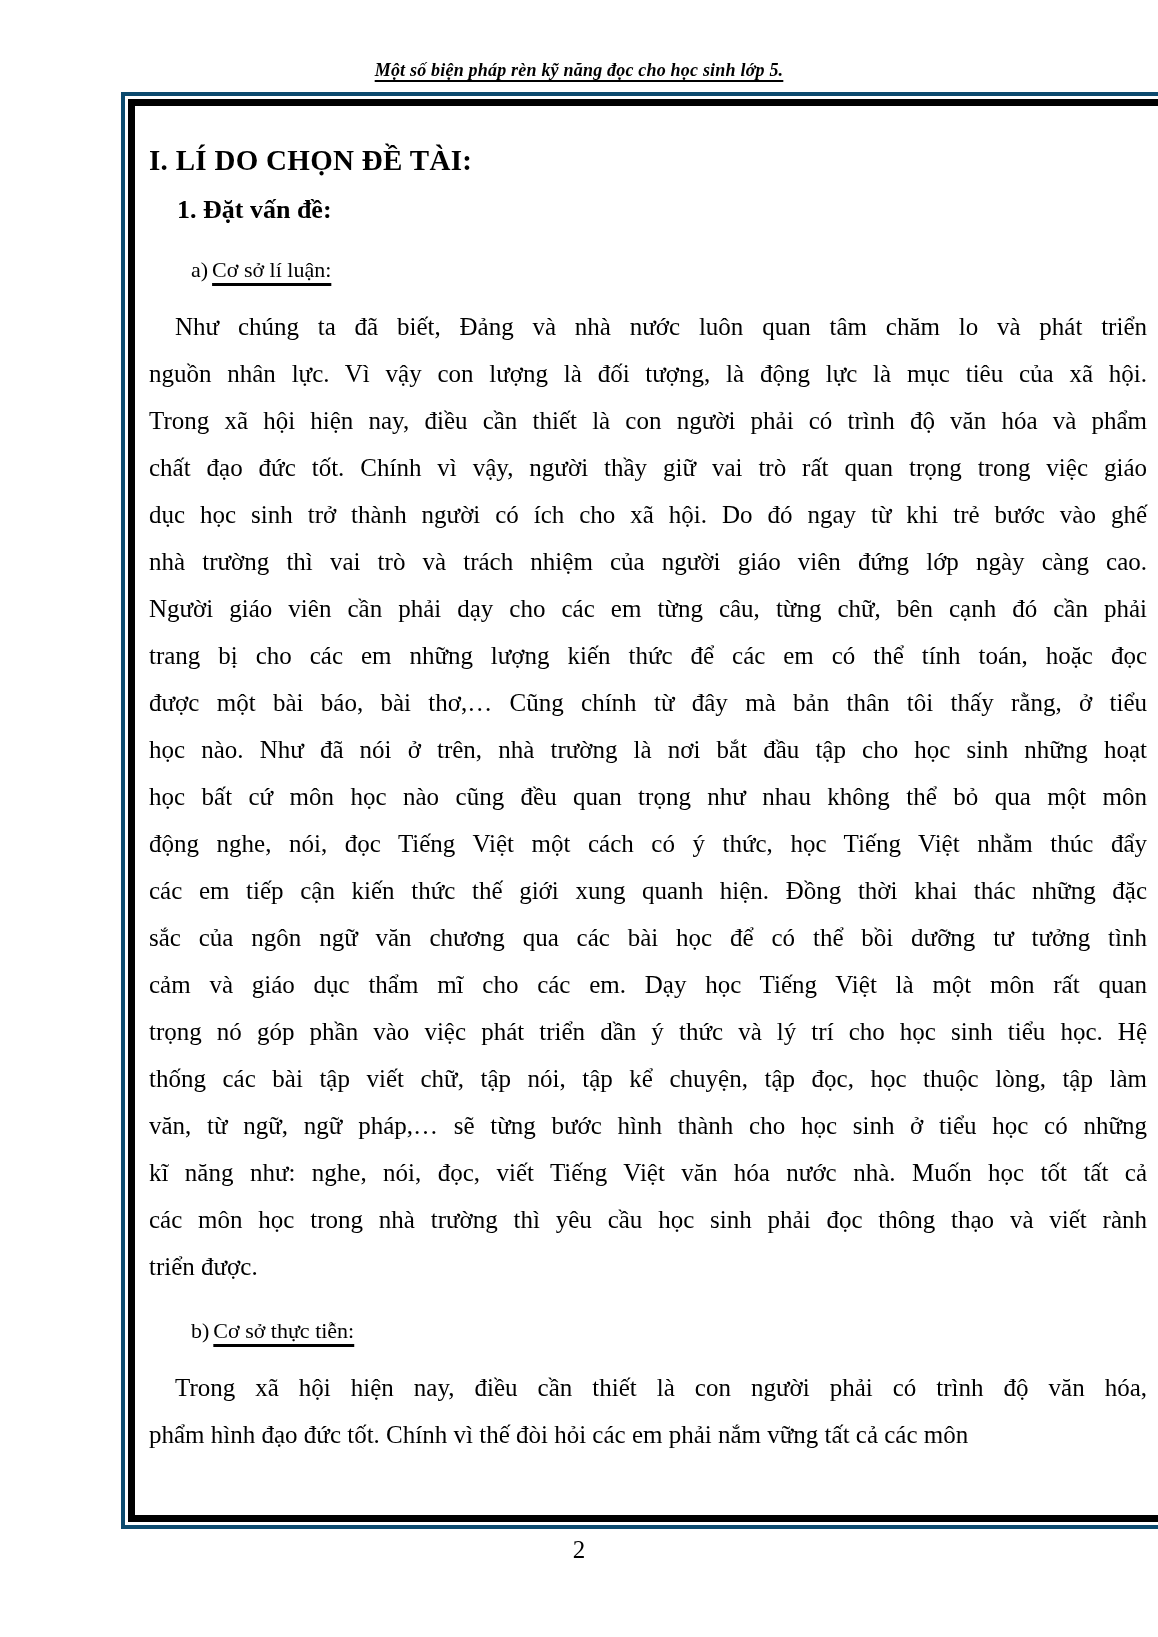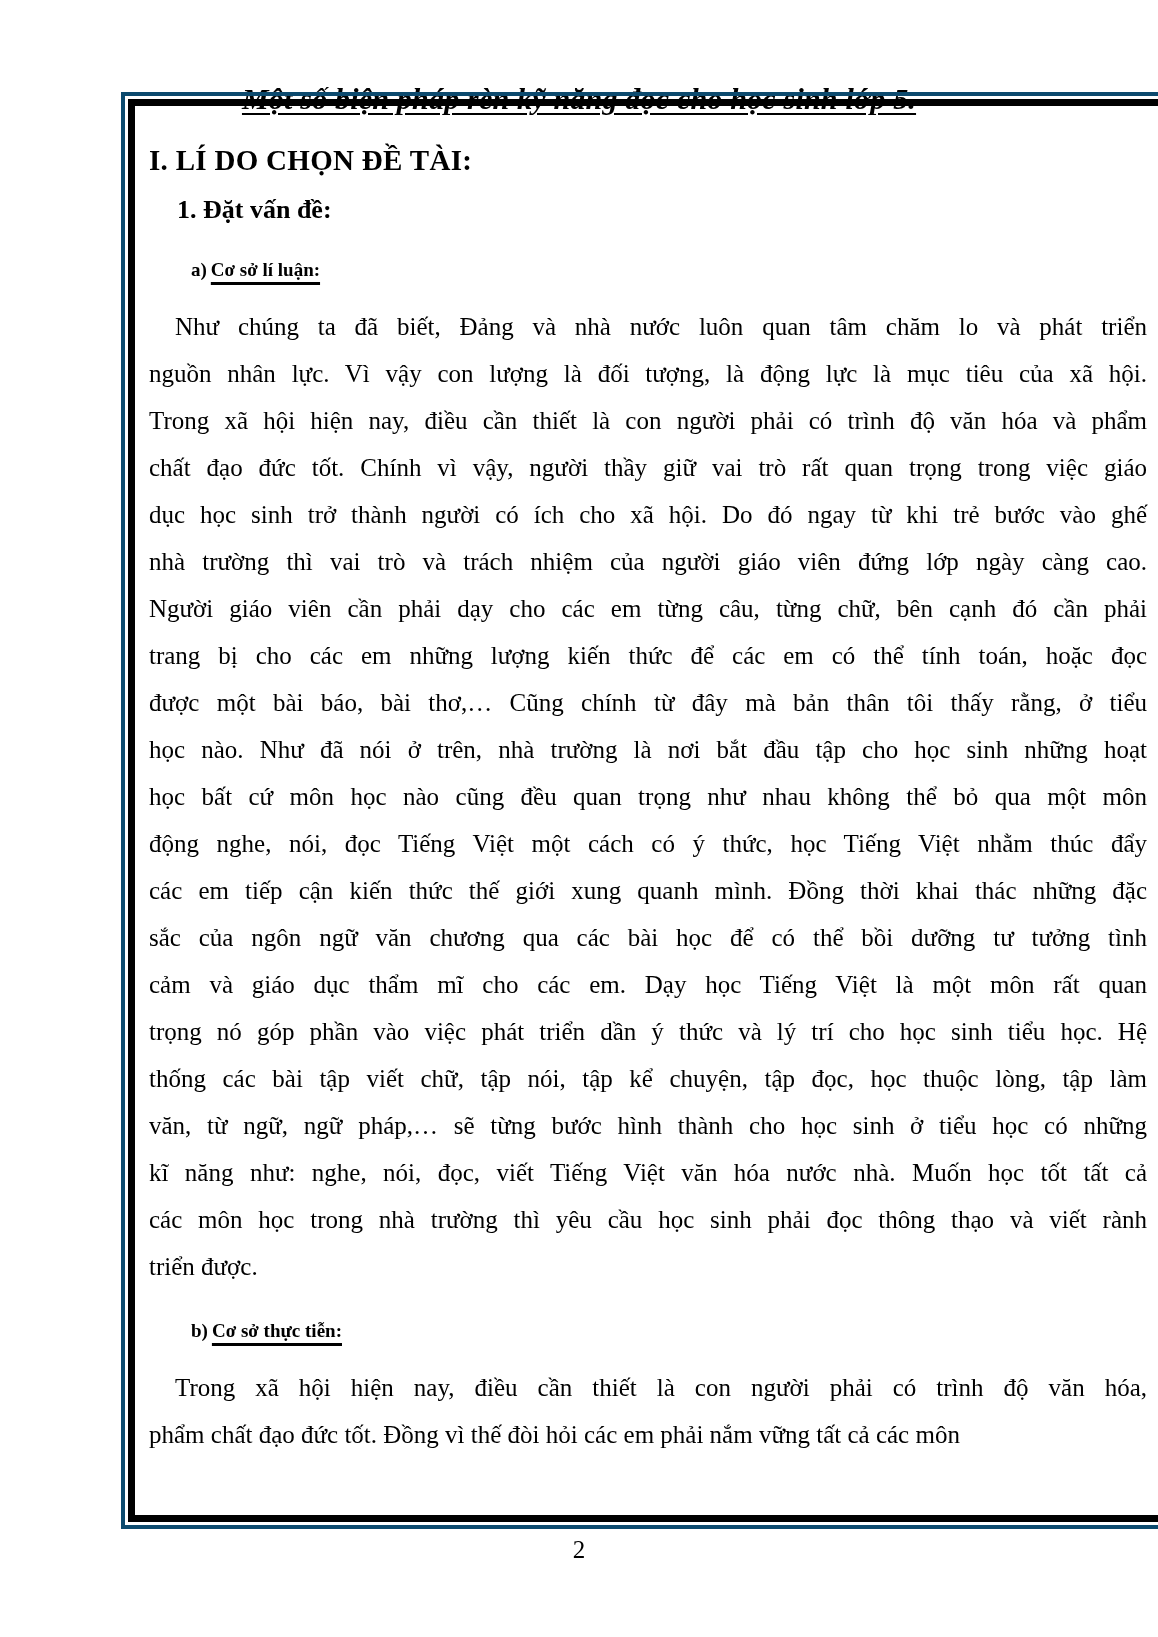--- a/index.html
+++ b/index.html
@@ -16,28 +16,27 @@
     font-family: "Liberation Serif", "DejaVu Serif", serif;
     overflow: hidden;
   }
   
   .page-header {
     position: absolute;
     top: 60px;
     left: 0;
     right: 0;
     text-align: center;
-    font-size: 30px;
+    font-size: 18px;
     font-weight: bold;
     font-style: italic;
     text-decoration: underline;
     text-decoration-thickness: 2px;
     text-underline-offset: 4px;
     letter-spacing: 0.2px;
-    margin-top: 22px;
   }
   
   .border-box {
     position: absolute;
     left: 121px;
     top: 92px;
     width: 1074px;
     height: 1437px;
     border: 4px solid #0c4a6e;
     box-sizing: border-box;
@@ -62,22 +61,22 @@
     letter-spacing: 0.3px;
   }
   .h2 {
     font-size: 26px;
     font-weight: bold;
     line-height: 38px;
     margin-top: 11px;
     margin-left: 28px;
   }
   .h3 {
-    font-size: 19px;
-    font-weight: bold;
+    font-size: 22px;
+    font-weight: normal;
     line-height: 38px;
     margin-top: 22px;
     margin-left: 42px;
   }
   .h3 .prefix { margin-right: 4px; }
   .h3 .u {
     text-decoration: underline;
     text-decoration-thickness: 2.5px;
     text-underline-offset: 6px;
   }
@@ -127,38 +126,38 @@
             <div class="line">Trong xã hội hiện nay, điều cần thiết là con người phải có trình độ văn hóa và phẩm</div>
             <div class="line">chất đạo đức tốt. Chính vì vậy, người thầy giữ vai trò rất quan trọng trong việc giáo</div>
             <div class="line">dục học sinh trở thành người có ích cho xã hội. Do đó ngay từ khi trẻ bước vào ghế</div>
             <div class="line">nhà trường thì vai trò và trách nhiệm của người giáo viên đứng lớp ngày càng cao.</div>
             <div class="line">Người giáo viên cần phải dạy cho các em từng câu, từng chữ, bên cạnh đó cần phải</div>
             <div class="line">trang bị cho các em những lượng kiến thức để các em có thể tính toán, hoặc đọc</div>
             <div class="line">được một bài báo, bài thơ,… Cũng chính từ đây mà bản thân tôi thấy rằng, ở tiểu</div>
             <div class="line">học nào. Như đã nói ở trên, nhà trường là nơi bắt đầu tập cho học sinh những hoạt</div>
             <div class="line">học bất cứ môn học nào cũng đều quan trọng như nhau không thể bỏ qua một môn</div>
             <div class="line">động nghe, nói, đọc Tiếng Việt một cách có ý thức, học Tiếng Việt nhằm thúc đẩy</div>
-            <div class="line">các em tiếp cận kiến thức thế giới xung quanh mình. Đồng thời khai thác những đặc</div>
+            <div class="line">các em tiếp cận kiến thức thế giới xung quanh hiện. Đồng thời khai thác những đặc</div>
             <div class="line">sắc của ngôn ngữ văn chương qua các bài học để có thể bồi dưỡng tư tưởng tình</div>
             <div class="line">cảm và giáo dục thẩm mĩ cho các em. Dạy học Tiếng Việt là một môn rất quan</div>
             <div class="line">trọng nó góp phần vào việc phát triển dần ý thức và lý trí cho học sinh tiểu học. Hệ</div>
             <div class="line">thống các bài tập viết chữ, tập nói, tập kể chuyện, tập đọc, học thuộc lòng, tập làm</div>
             <div class="line">văn, từ ngữ, ngữ pháp,… sẽ từng bước hình thành cho học sinh ở tiểu học có những</div>
             <div class="line">kĩ năng như: nghe, nói, đọc, viết Tiếng Việt văn hóa nước nhà. Muốn học tốt tất cả</div>
             <div class="line">các môn học trong nhà trường thì yêu cầu học sinh phải đọc thông thạo và viết rành</div>
             <div class="line last">triển được.</div>
           </div>
 
         <div class="h3">
           <span class="prefix">b)</span><span class="u">Cơ sở thực tiễn:</span>
         </div>
 
         <div class="para">
             <div class="line first">Trong xã hội hiện nay, điều cần thiết là con người phải có trình độ văn hóa,</div>
-            <div class="line last">phẩm chất đạo đức tốt. Đồng vì thế đòi hỏi các em phải nắm vững tất cả các môn</div>
+            <div class="line last">phẩm hình đạo đức tốt. Chính vì thế đòi hỏi các em phải nắm vững tất cả các môn</div>
           </div>
 
       </div>
     </div>
   </div>
 
   <div class="page-number">2</div>
 
 </div>
 

